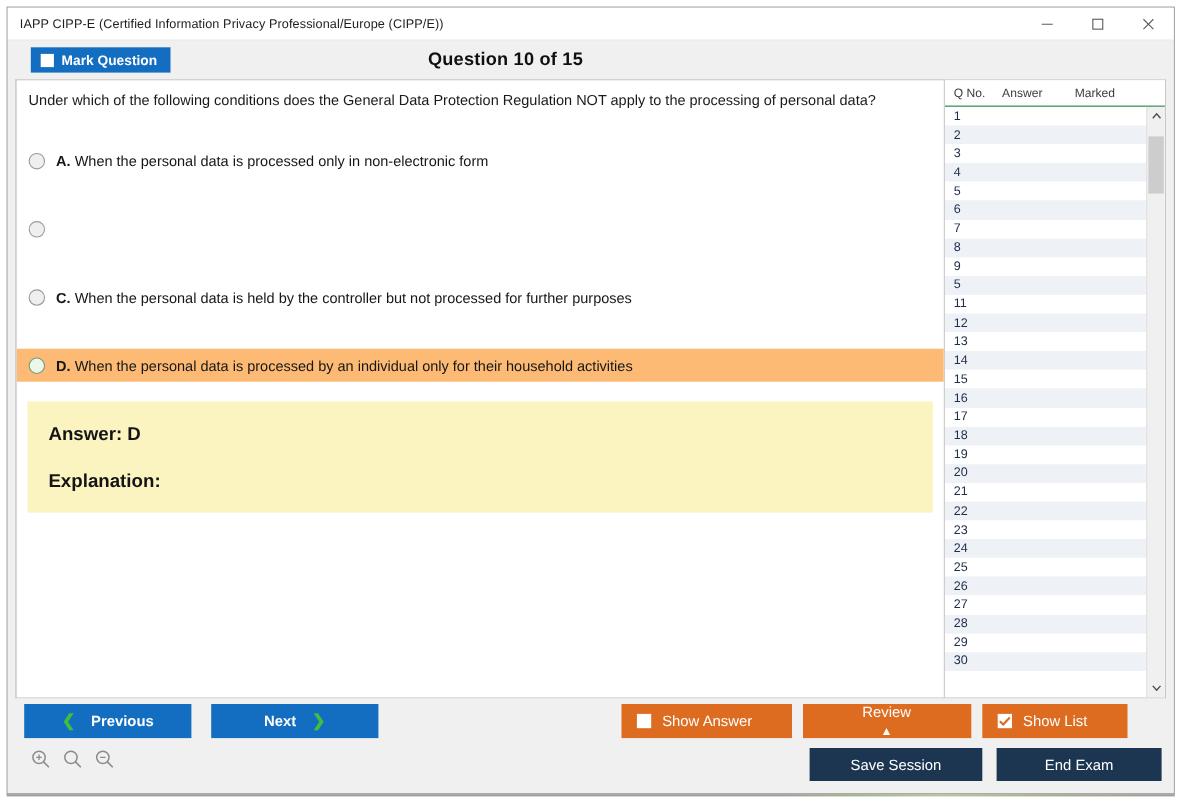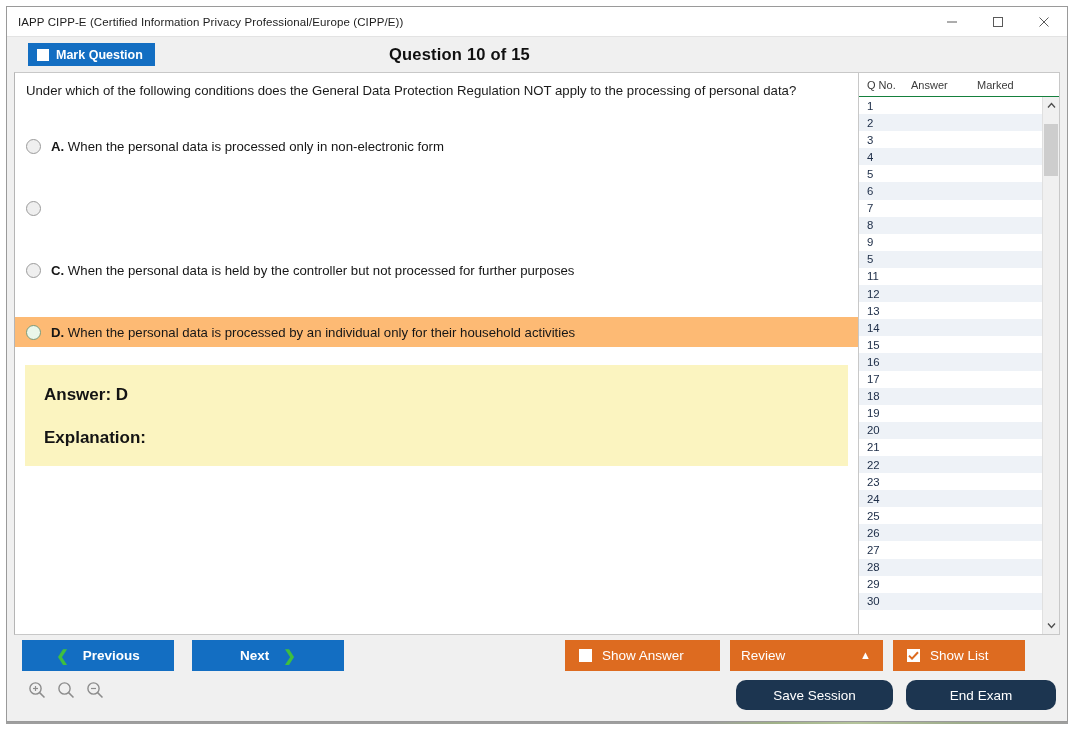--- a/index.html
+++ b/index.html
@@ -288,37 +288,36 @@
   .btn-prev { left: 15px; top: 5px; width: 152px; }
   .btn-next { left: 185px; top: 5px; width: 152px; }
 
   .btn-orange {
     background: #dd6b20;
     color: #ffffff;
     font-size: 13.5px;
     height: 31px;
   }
   .btn-showanswer { left: 558px; top: 5px; width: 155px; gap: 10px; padding-left: 14px; }
-  .btn-review { left: 723px; top: 5px; width: 153px; padding-left: 11px; justify-content: space-between; padding-right: 12px; }
+  .btn-review { left: 723px; top: 5px; width: 153px; padding-left: 11px; justify-content: space-between; padding-right: 12px; flex-direction: column; }
   .btn-showlist { left: 886px; top: 5px; width: 132px; gap: 10px; padding-left: 14px; }
   .chk-box-ck {
     width: 13px; height: 13px; background: #ffffff;
     display: flex; align-items: center; justify-content: center;
     flex: 0 0 auto;
   }
   .chk-box-ck svg { display: block; }
   .caret-up { color: #ffffff; font-size: 11px; line-height: 1; }
 
   .btn-dark {
     background: #1c3550;
     color: #ffffff;
     font-size: 13.5px;
     height: 30px;
     justify-content: center;
-    border-radius: 10px;
   }
   .btn-save { left: 729px; top: 45px; width: 157px; }
   .btn-end { left: 899px; top: 45px; width: 150px; }
 
   .zoom-tools {
     position: absolute;
     left: 20px;
     top: 45px;
     display: flex;
     gap: 9px;

